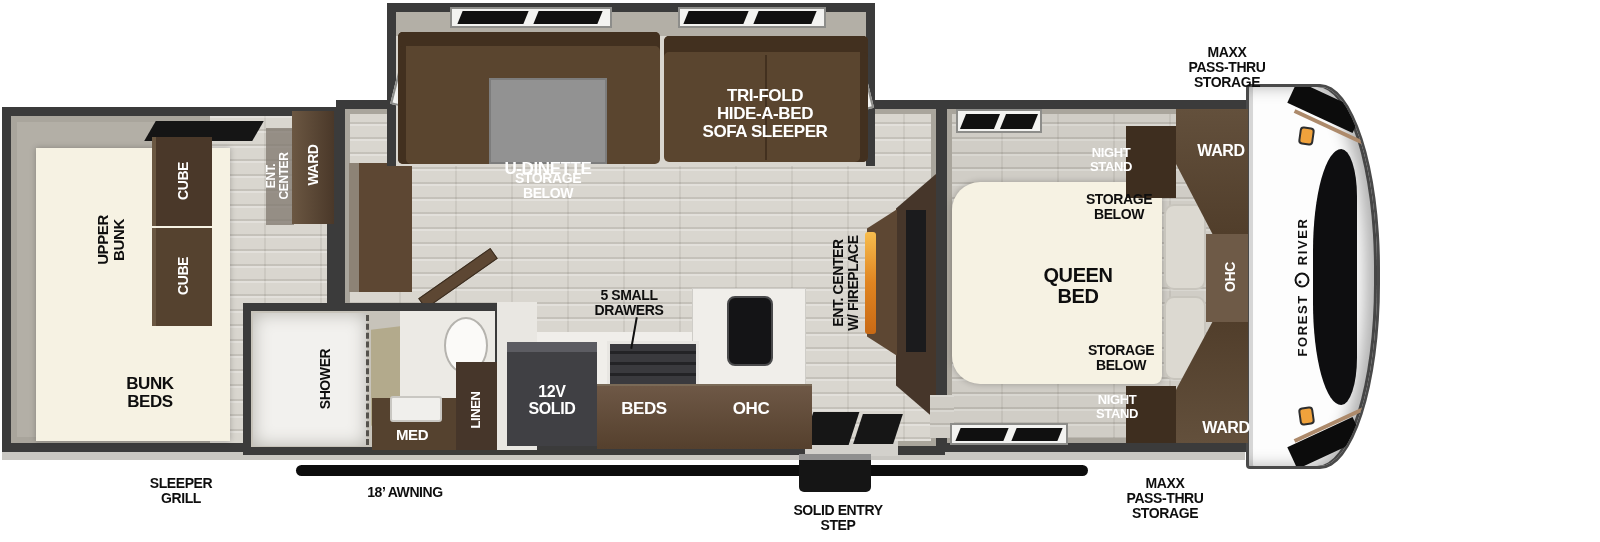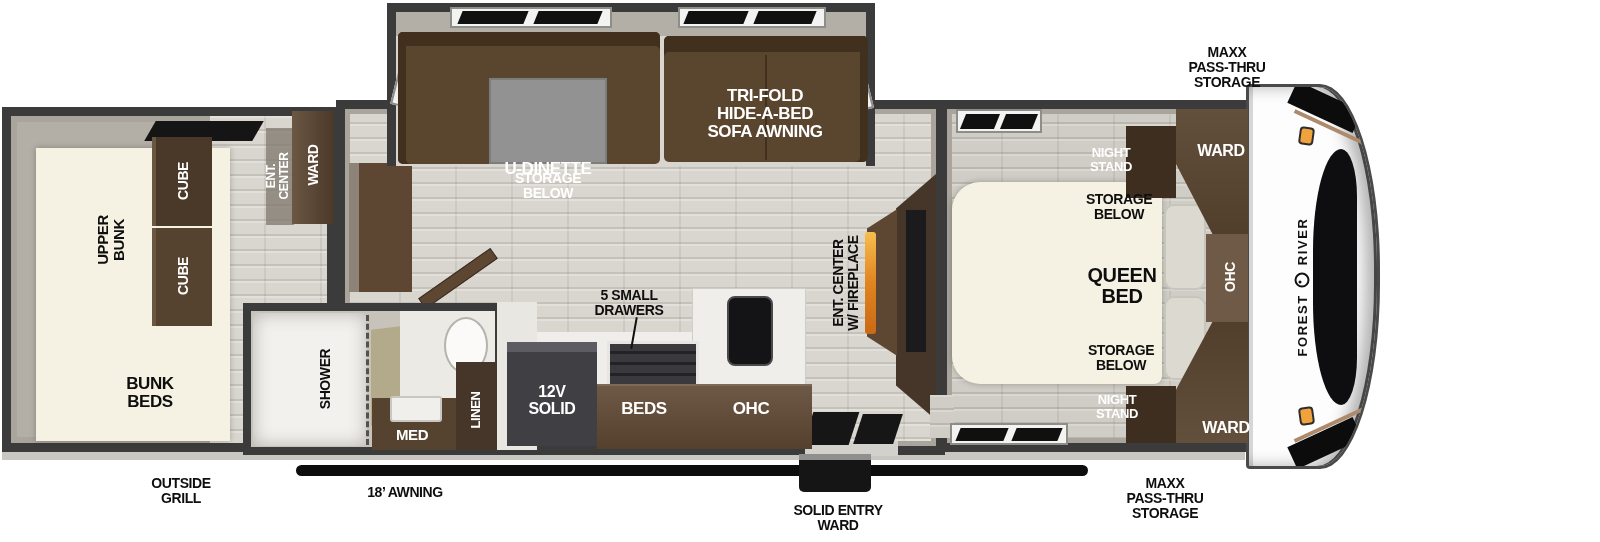--- a/index.html
+++ b/index.html
@@ -137,25 +137,25 @@
       <span>RIVER</span>
     </div>
   </div>
 
   <div class="lbl s19" style="left:1227px;top:67px;">MAXX
 PASS-THRU
 STORAGE</div>
   <div class="lbl s19" style="left:1165px;top:498px;">MAXX
 PASS-THRU
 STORAGE</div>
-  <div class="lbl s19" style="left:181px;top:491px;">OUTSIDE
+  <div class="lbl s19" style="left:181px;top:491px;">SLEEPER
 GRILL</div>
   <div class="lbl s19" style="left:405px;top:492px;">18’ AWNING</div>
   <div class="lbl s19" style="left:838px;top:518px;">SOLID ENTRY
-WARD</div>
+STEP</div>
 
   <div class="lbl vert" style="left:111px;top:240px;">UPPER
 BUNK</div>
   <div class="lbl vert w s14" style="left:183px;top:181px;">CUBE</div>
   <div class="lbl vert w s14" style="left:183px;top:276px;">CUBE</div>
   <div class="lbl vert w s12" style="left:278px;top:176px;">ENT.
 CENTER</div>
   <div class="lbl vert w s14" style="left:313px;top:165px;">WARD</div>
   <div class="lbl s17" style="left:150px;top:393px;">BUNK
 BEDS</div>
@@ -169,29 +169,29 @@
   <div class="lbl s14" style="left:629px;top:303px;">5 SMALL
 DRAWERS</div>
   <div class="lbl w s17" style="left:644px;top:409px;z-index:31;">BEDS</div>
   <div class="lbl w s17" style="left:751px;top:409px;z-index:31;">OHC</div>
 
   <div class="lbl w s17" style="left:548px;top:129px;margin-top:40px;">U-DINETTE</div>
   <div class="lbl w s14" style="left:548px;top:186px;">STORAGE
 BELOW</div>
   <div class="lbl w s17" style="left:765px;top:114px;">TRI-FOLD
 HIDE-A-BED
-SOFA AWNING</div>
+SOFA SLEEPER</div>
   <div class="lbl vert s14" style="left:846px;top:283px;">ENT. CENTER
 W/ FIREPLACE</div>
 
   <div class="lbl w s13" style="left:1111px;top:160px;">NIGHT
 STAND</div>
   <div class="lbl s14" style="left:1119px;top:207px;">STORAGE
 BELOW</div>
-  <div class="lbl s20" style="left:1078px;top:286px;margin-left:44px;">QUEEN
+  <div class="lbl s20" style="left:1078px;top:286px;">QUEEN
 BED</div>
   <div class="lbl s14" style="left:1121px;top:358px;">STORAGE
 BELOW</div>
   <div class="lbl w s13" style="left:1117px;top:407px;">NIGHT
 STAND</div>
   <div class="lbl w s16" style="left:1221px;top:151px;">WARD</div>
   <div class="lbl vert w s14" style="left:1230px;top:277px;">OHC</div>
   <div class="lbl w s16" style="left:1226px;top:428px;">WARD</div>
 
 </div>

